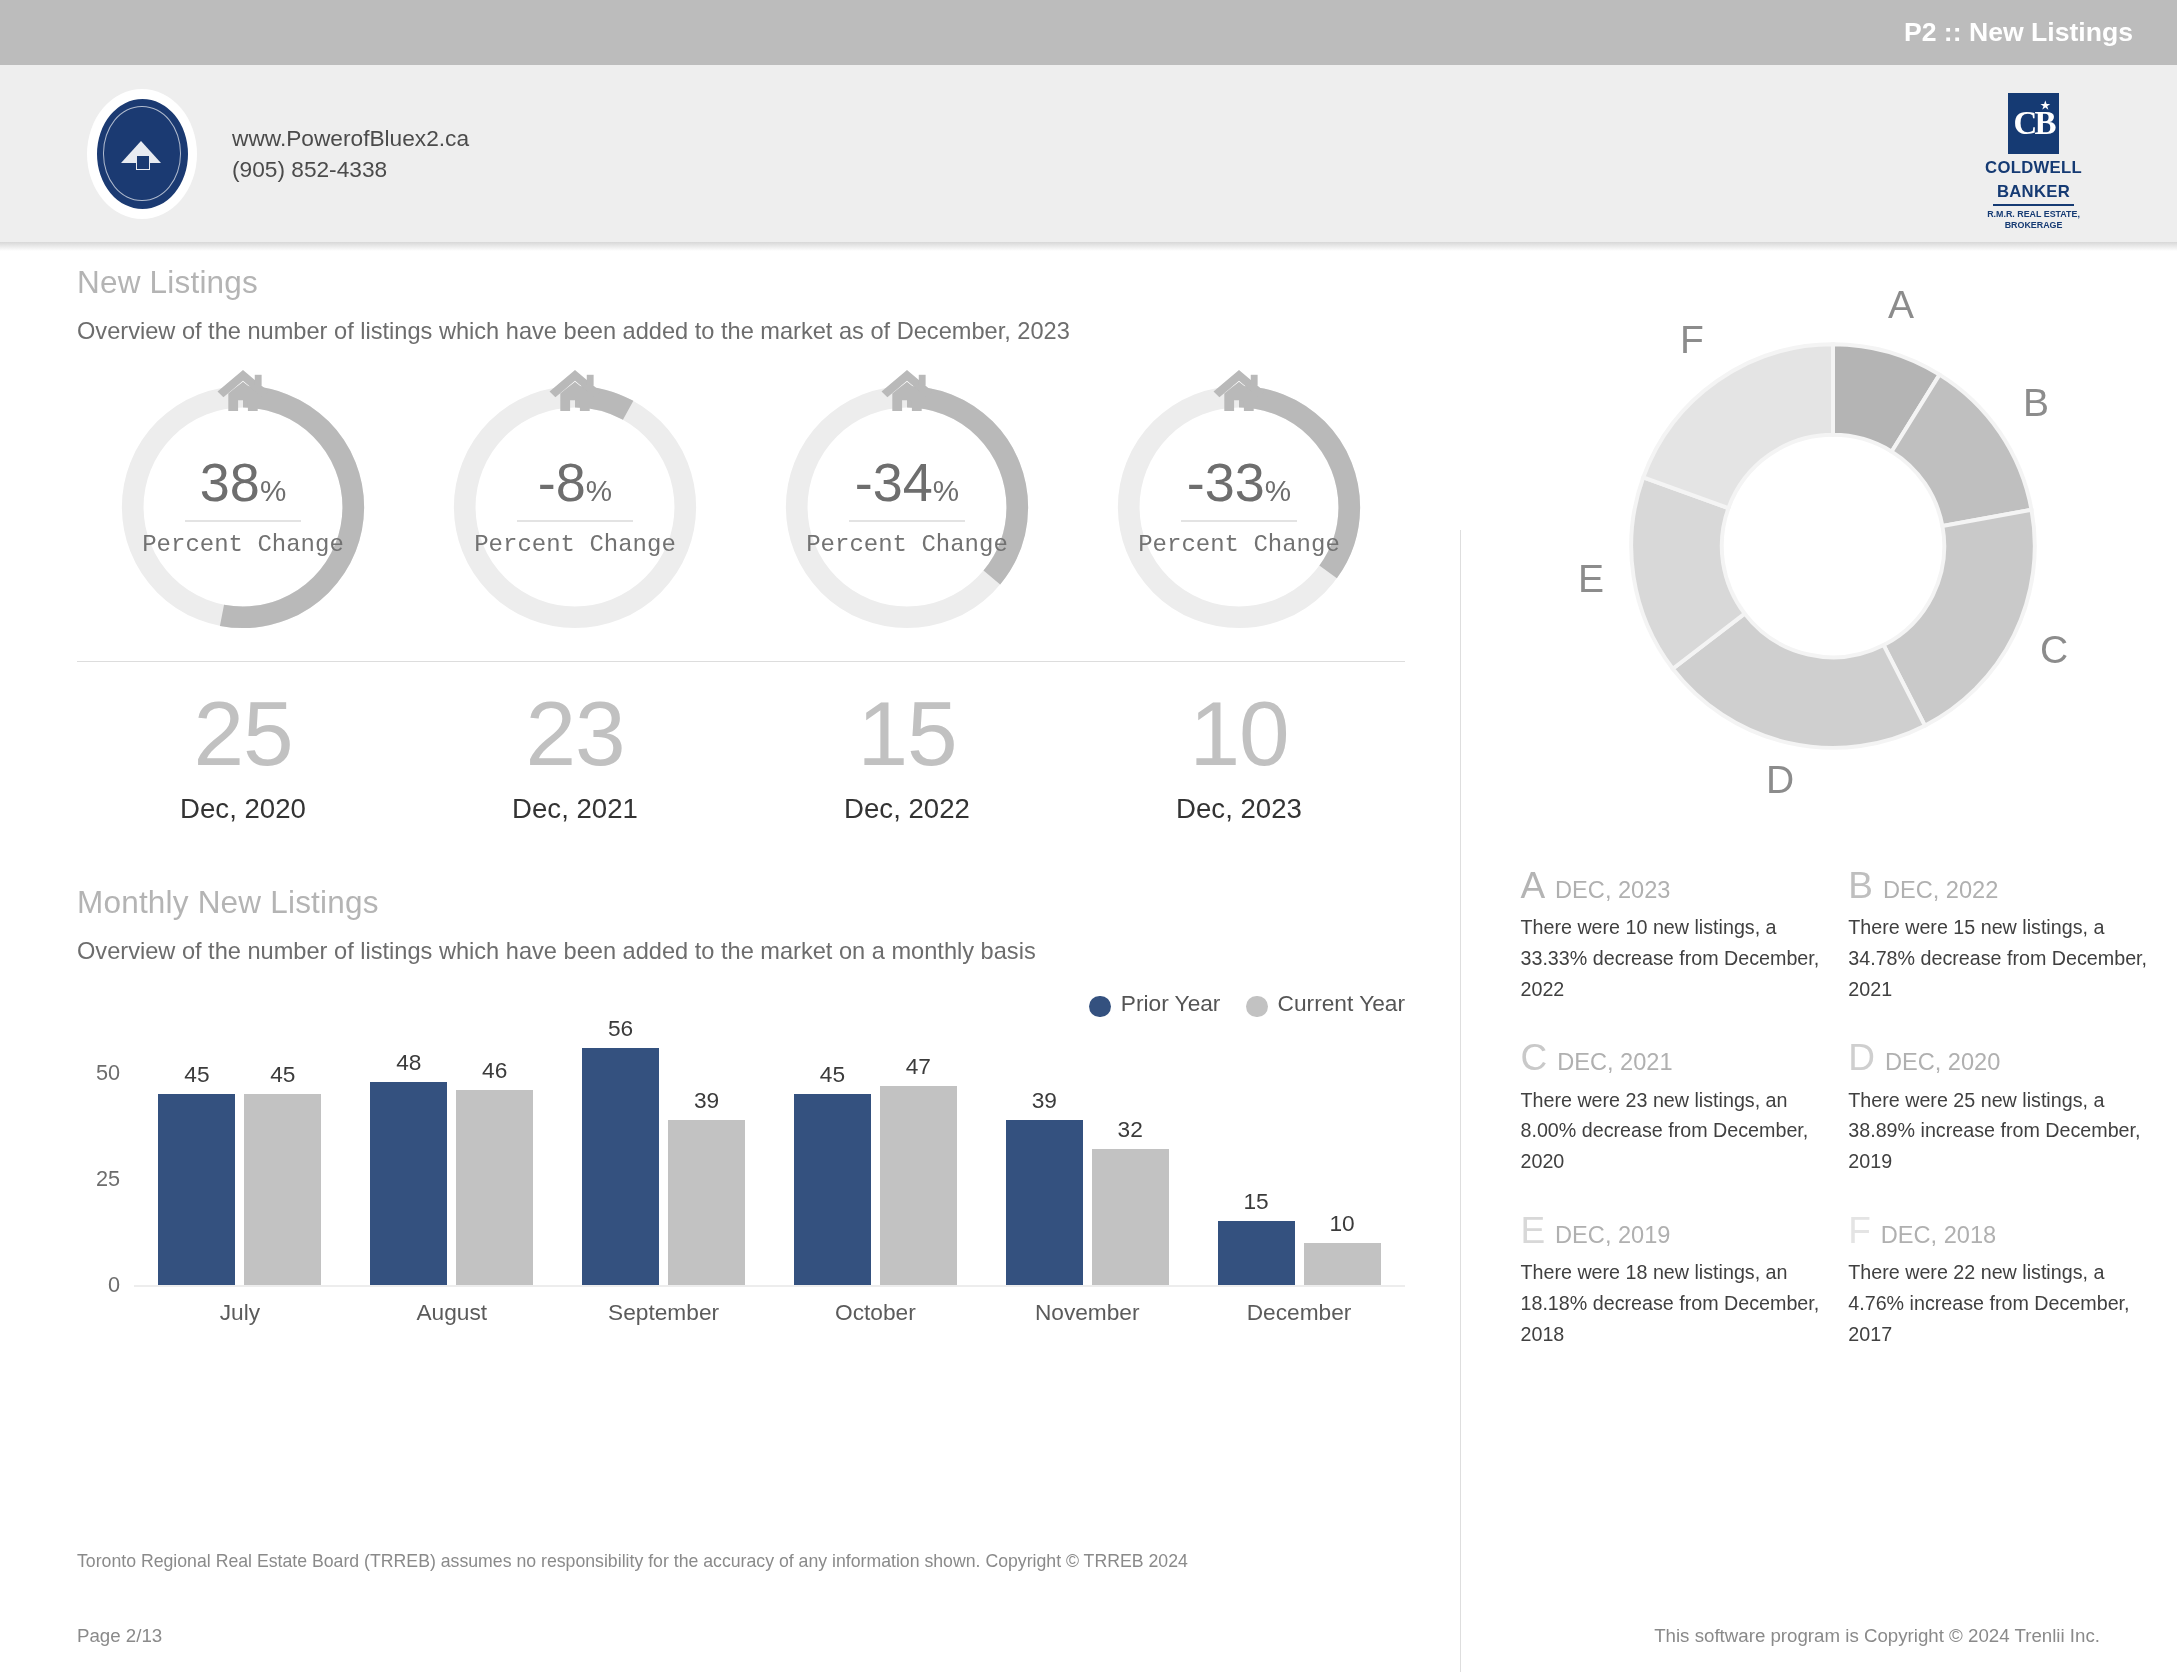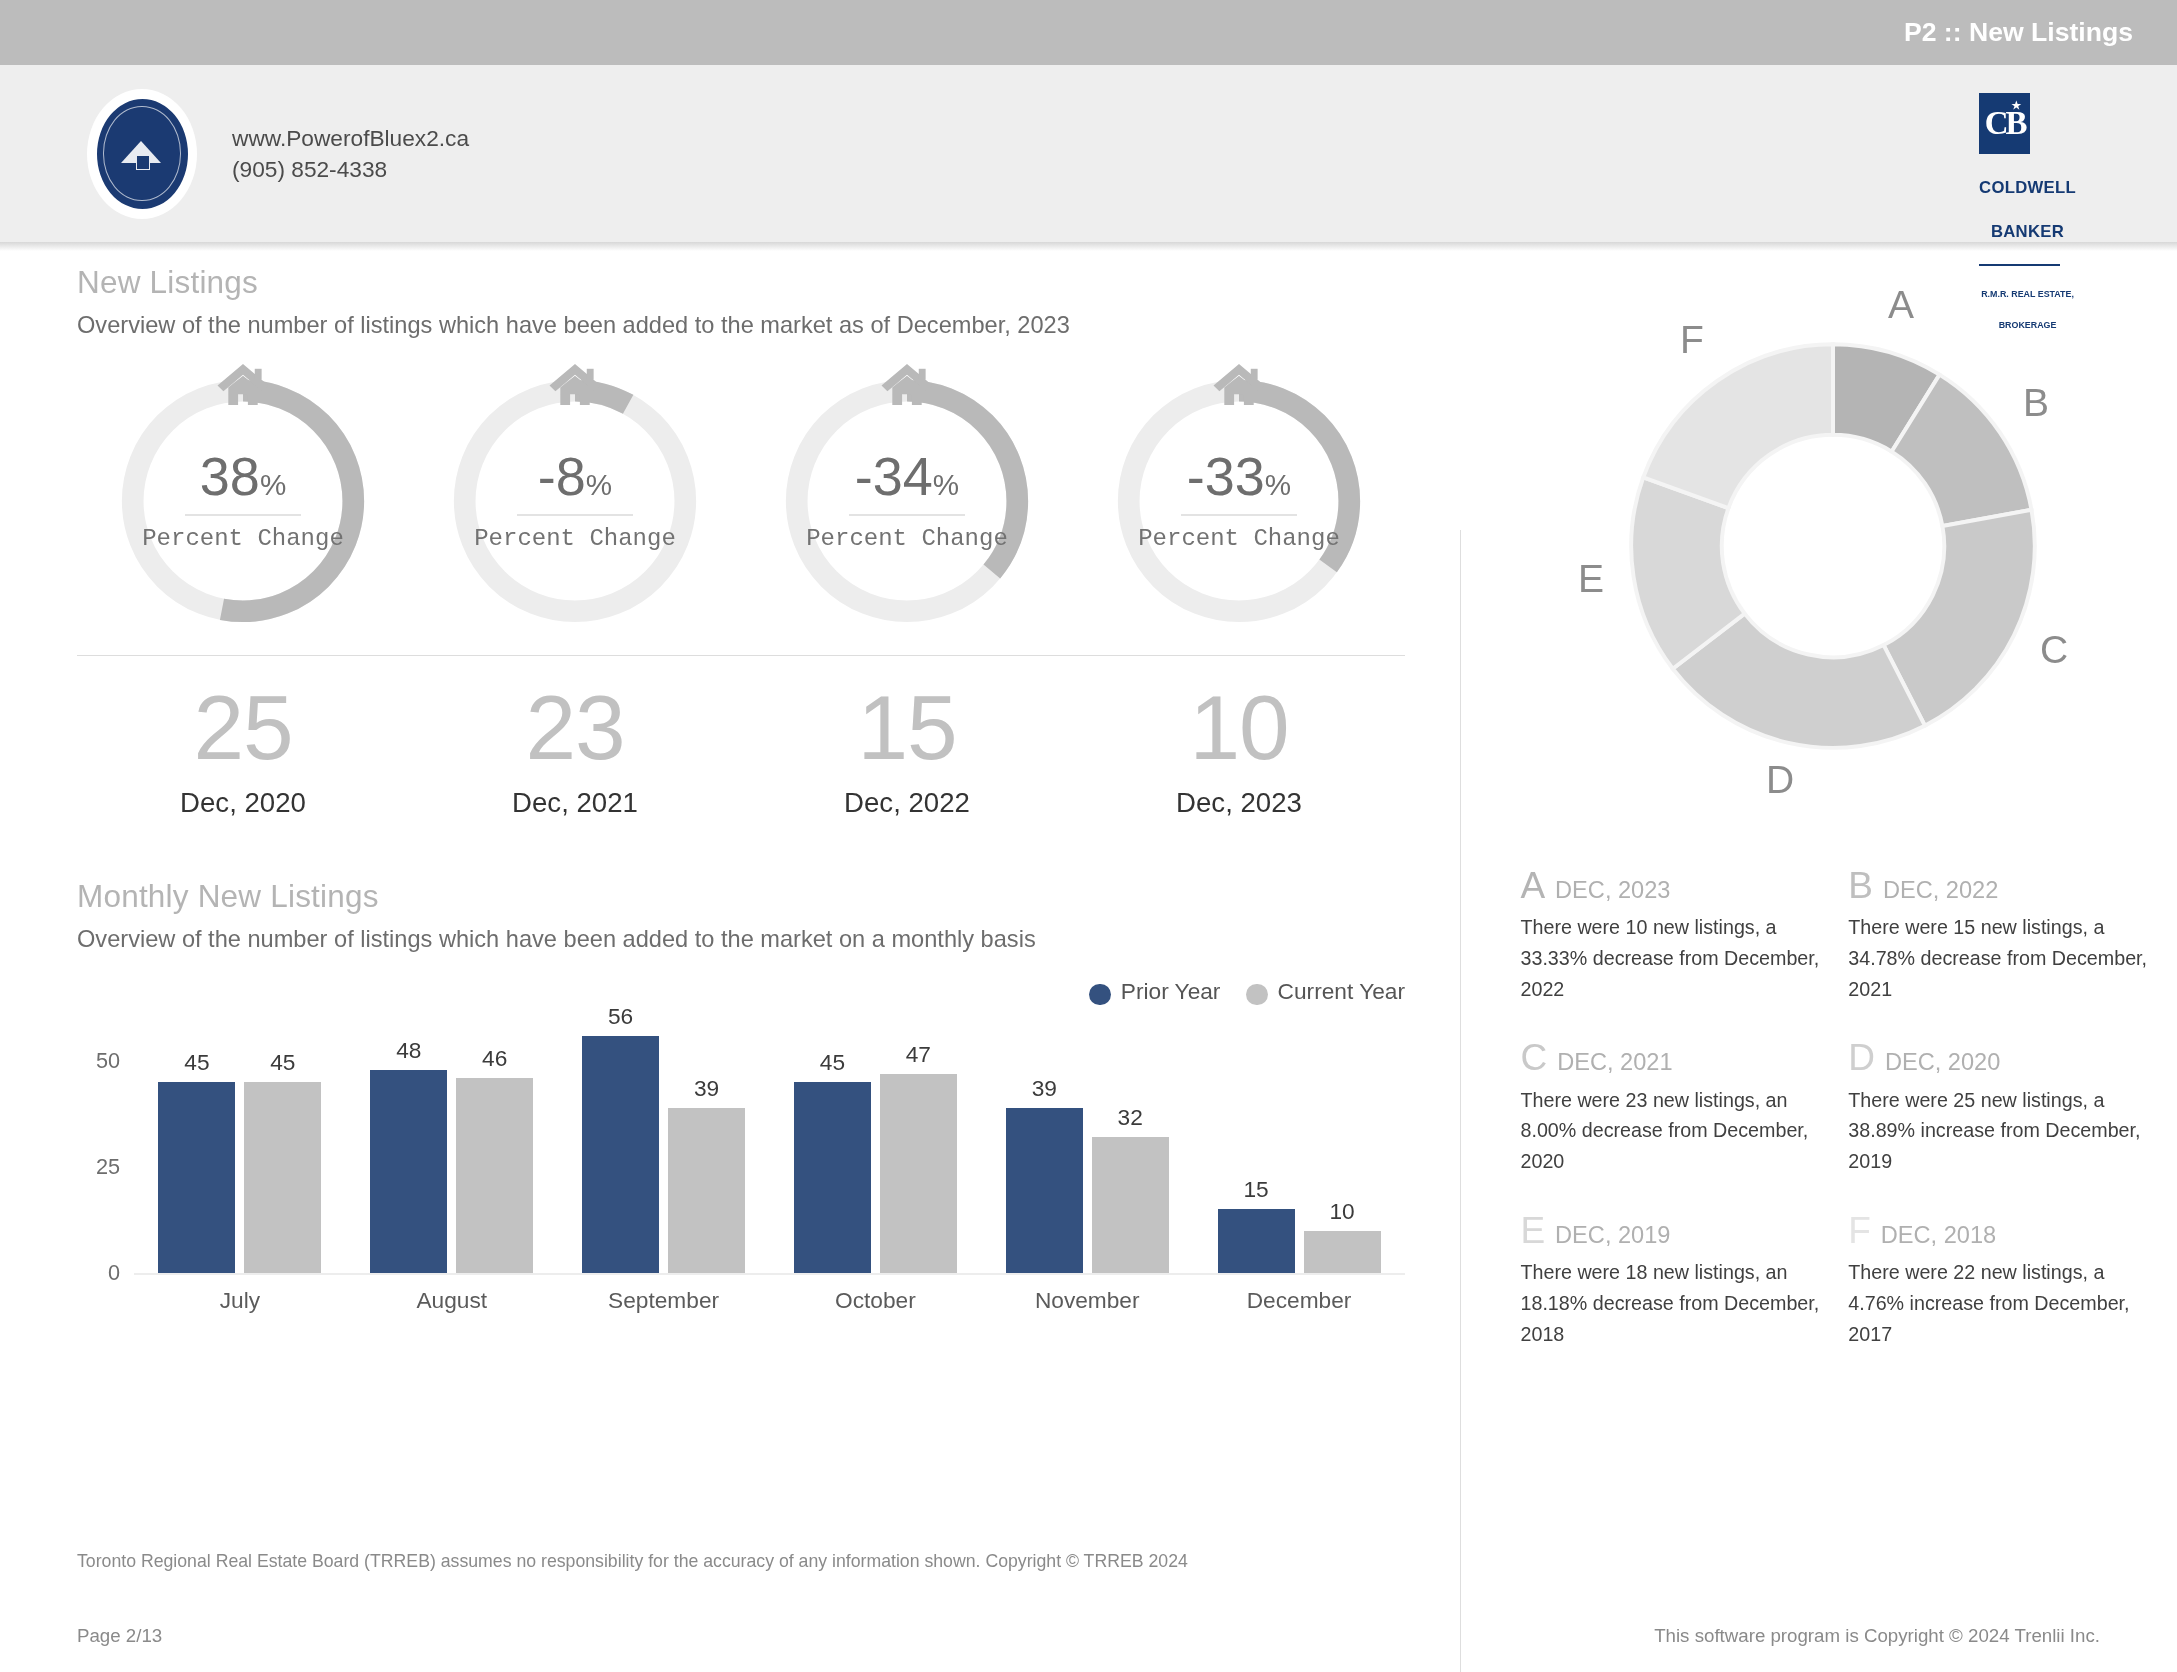--- a/index.html
+++ b/index.html
@@ -62,42 +62,42 @@
   }
   .agent-logo-house:after {
     content:""; position:absolute; left:-5.9px; top:13.8px; width:11.8px; height:12.8px;
     background:#1b3a72; border:1.5px solid rgba(255,255,255,.9);
   }
   .agent-text { margin-left: 35px; }
   .agent-name { font-size: 32.5px; color: #2b2b2b; font-weight: 600; margin-bottom: 5.9px; }
   .agent-site, .agent-phone { font-size: 22.7px; color: #4b4b4b; line-height: 1.35; }
 
   .cb-logo {
-    position:absolute; right: 101px; top: 27.6px;
-    display:flex; flex-direction:column; gap:20px;
+    position:absolute; right: 95px; top: 27.6px;
+    display:flex; flex-direction:column; align-items:center;
   }
   .cb-mark {
     width: 51px; height: 61px; background:#153a73; border: 3px solid #153a73;
     display:flex; align-items:center; justify-content:center;
     color:#fff; font-size: 33px; font-weight: 700; letter-spacing:-3px;
     font-family: "Liberation Serif", serif; position:relative;
   }
   .cb-mark:after{ content:"★"; position:absolute; right:5.9px; top:3.9px; font-size:10.8px; letter-spacing:0;}
   .cb-name { color:#153a73; font-size: 16.7px; font-weight: 800; line-height: 1.08; margin-top:5.9px; text-align:center; letter-spacing:0.3px;}
   .cb-rule { width: 81px; height: 2px; background:#153a73; margin: 3px 0 3px; }
   .cb-sub { color:#153a73; font-size: 8.9px; font-weight: 700; line-height: 1.15; text-align:center; }
 
   
   .body-wrap { position: relative; display: flex; padding-top: 21.7px; }
   .col-left  { width: 1450px; position: relative; padding-left: 77px; }
   .col-right { flex: 1 1 auto; position: relative; padding-left: 39px; }
   .vrule { position:absolute; left: 1460px; top: 288px; width: 1px; height: 1212px; background:#dedede; }
 
   .sec-title { font-size: 31.5px; color: #b4b4b4; font-weight: 500; letter-spacing:0.2px; }
-  .sec-sub   { font-size: 23.6px; color: #6d6d6d; margin-top: 11px; }
+  .sec-sub   { font-size: 23.6px; color: #6d6d6d; margin-top: 17px; }
 
   
   .gauges { display:flex; margin-top: 33px; width: 1328px; }
   .gauge { width: 332px; display:flex; flex-direction:column; align-items:center; position:relative; }
   .gauge-ring { position: relative; width: 258px; height: 258px; }
   .gauge-ring svg { display:block; }
   .gauge-center {
     position:absolute; left:0; top:0; width:100%; height:100%;
     display:flex; flex-direction:column; align-items:center; justify-content:center;
   }

